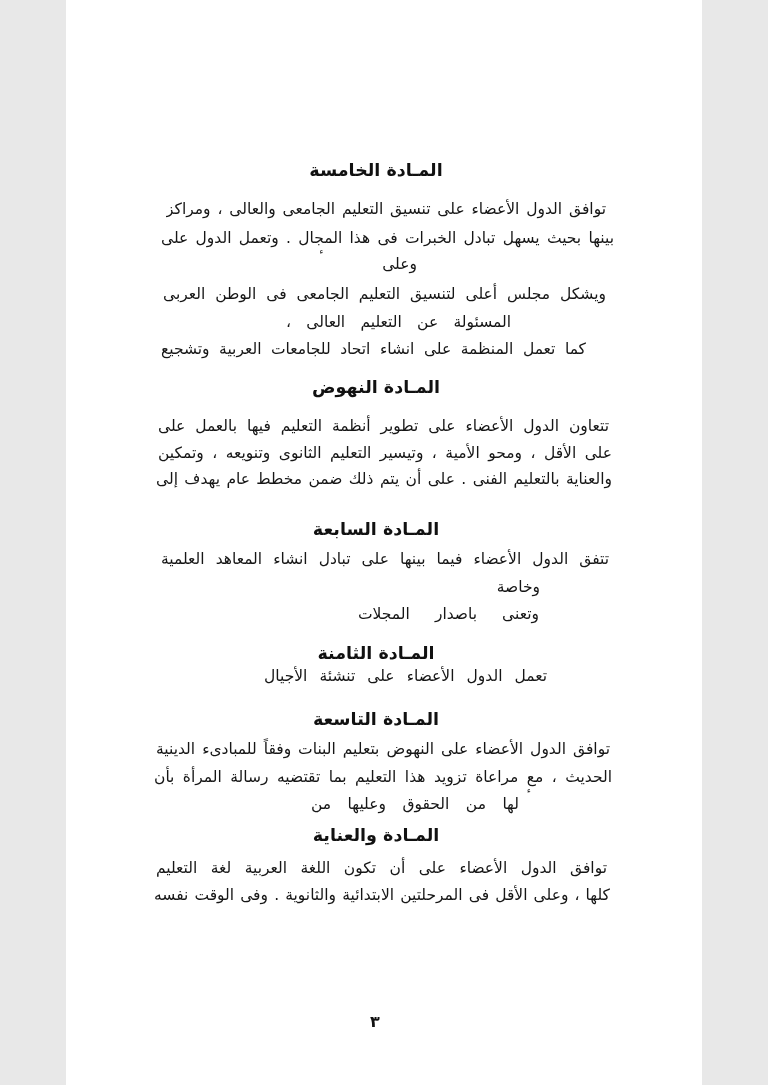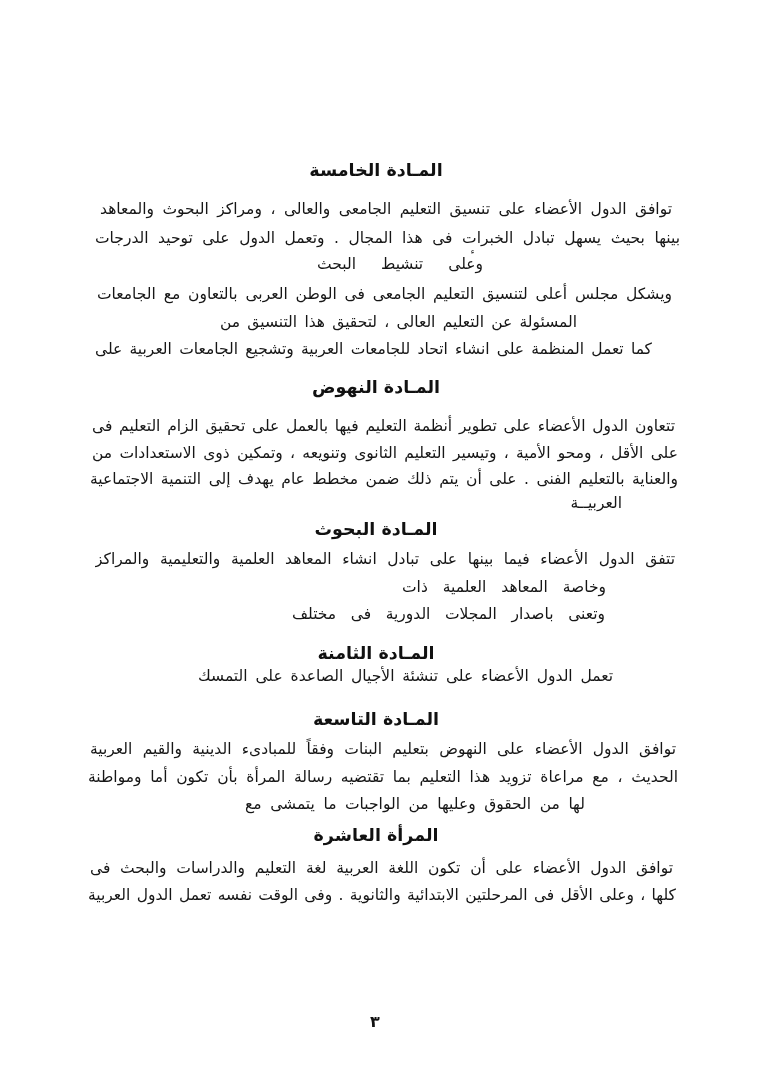--- a/index.html
+++ b/index.html
@@ -2,21 +2,21 @@
 <html lang="ar"><head>
 <meta charset="utf-8">
 <style>
   html,body { margin:0; padding:0; }
   body {
     background:#e8e8e8;
     font-family:"DejaVu Sans", sans-serif;
   }
   .page {
     position:relative;
-    width:768px;
+    width:636px;
     height:1085px;
     margin:0 auto;
     background:#ffffff;
     overflow:hidden;
     color:#141414;
   }
   .heading {
     position:absolute;
     left:88px;
     right:86px;
@@ -63,28 +63,28 @@
       <div class="line" style="top: 227px; left: 95px; right: 88px;">بينها بحيث يسهل تبادل الخبرات فى هذا المجال . وتعمل الدول على توحيد الدرجات العلمية أو تعادلها ،</div>
       <div class="line" style="top: 253px; left: 317px; right: 285px;">وعلى تنشيط البحث العلمى.</div>
       <div class="line" style="top: 283px; left: 97px; right: 96px;">ويشكل مجلس أعلى لتنسيق التعليم الجامعى فى الوطن العربى بالتعاون مع الجامعات العربية والجهات</div>
       <div class="line" style="top: 311px; left: 220px; right: 191px;">المسئولة عن التعليم العالى ، لتحقيق هذا التنسيق من جميع وجوهه .</div>
       <div class="line" style="top: 338px; left: 95px; right: 116px;">كما تعمل المنظمة على انشاء اتحاد للجامعات العربية وتشجيع الجامعات العربية على الانتساب اليه .</div>
       <div class="heading" style="top: 376px;">المـادة النهوض</div>
       <div class="line" style="top: 415px; left: 92px; right: 93px;">تتعاون الدول الأعضاء على تطوير أنظمة التعليم فيها بالعمل على تحقيق الزام التعليم فى مرحلته الابتدائية</div>
       <div class="line" style="top: 442px; left: 92px; right: 90px;">على الأقل ، ومحو الأمية ، وتيسير التعليم الثانوى وتنويعه ، وتمكين ذوى الاستعدادات من التعليم العالى ،</div>
       <div class="line" style="top: 468px; left: 90px; right: 90px;">والعناية بالتعليم الفنى . على أن يتم ذلك ضمن مخطط عام يهدف إلى التنمية الاجتماعية والاقتصادية للبلاد</div>
       <div class="line" style="top: 492px; left: 562px; right: 146px;">العربيــة .</div>
-      <div class="heading" style="top: 518px;">المـادة البحوث</div>
+      <div class="heading" style="top: 518px;">المـادة السابعة</div>
       <div class="line" style="top: 548px; left: 95px; right: 93px;">تتفق الدول الأعضاء فيما بينها على تبادل انشاء المعاهد العلمية والتعليمية والمراكز الثقافية فى بلادها</div>
       <div class="line" style="top: 576px; left: 402px; right: 162px;">وخاصة المعاهد العلمية ذات التخصص الدقيق .</div>
       <div class="line" style="top: 603px; left: 292px; right: 163px;">وتعنى باصدار المجلات الدورية فى مختلف ميادين العلوم .</div>
       <div class="heading" style="top: 642px; text-align: center;">المـادة الثامنة</div>
       <div class="line" style="top: 665px; left: 198px; right: 155px;">تعمل الدول الأعضاء على تنشئة الأجيال الصاعدة على التمسك بمبادىء الدين .</div>
       <div class="heading" style="top: 708px;">المـادة التاسعة</div>
       <div class="line" style="top: 738px; left: 90px; right: 92px;">توافق الدول الأعضاء على النهوض بتعليم البنات وفقاً للمبادىء الدينية والقيم العربية والتقدم العلمى</div>
       <div class="line" style="top: 766px; left: 88px; right: 90px;">الحديث ، مع مراعاة تزويد هذا التعليم بما تقتضيه رسالة المرأة بأن تكون أما ومواطنة صالحة فى المجتمع</div>
       <div class="line" style="top: 793px; left: 245px; right: 183px;">لها من الحقوق وعليها من الواجبات ما يتمشى مع مسئولياتها فى المجتمع</div>
-      <div class="heading" style="top: 824px;">المرأة العاشرة</div>
+      <div class="heading" style="top: 824px;">المـادة والعناية</div>
       <div class="line" style="top: 857px; left: 90px; right: 95px;">توافق الدول الأعضاء على أن تكون اللغة العربية لغة التعليم والدراسات والبحث فى مراحل التعليم</div>
       <div class="line" style="top: 884px; left: 88px; right: 92px;">كلها ، وعلى الأقل فى المرحلتين الابتدائية والثانوية . وفى الوقت نفسه تعمل الدول العربية على توثيق</div>
     </div>
   <div class="page-number">٣</div>
 </div>
 
 </body></html>

